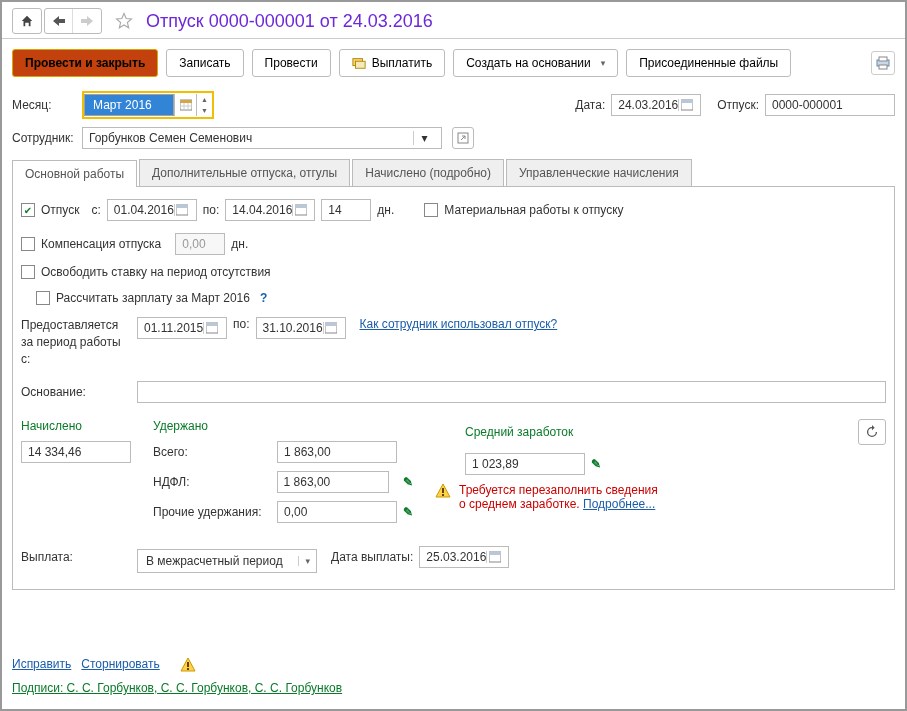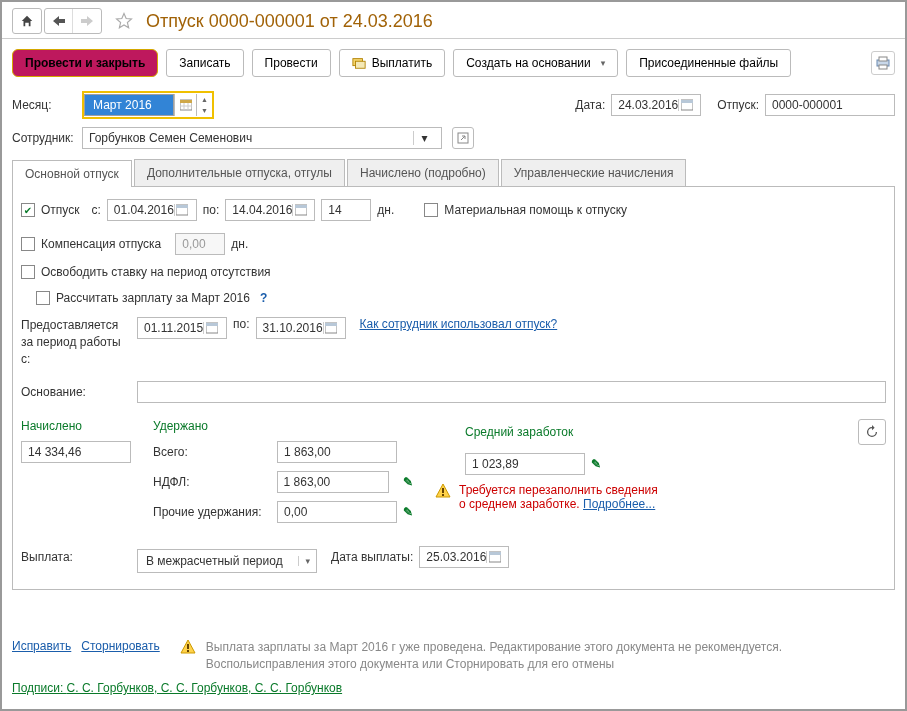--- a/index.html
+++ b/index.html
@@ -7,24 +7,24 @@
   body { font-family: Arial, sans-serif; font-size: 12px; color: #333; background: #f5f5f5; }
   .app { width: 907px; height: 711px; background: #fff; border: 2px solid #999; position: relative; overflow: hidden; }
   .titlebar { display: flex; align-items: center; gap: 10px; padding: 6px 10px 4px; border-bottom: 1px solid #ccc; }
   .nav-btns { display: flex; gap: 2px; align-items: center; }
   .nav-home, .nav-group { background: #fff; border: 1px solid #bbb; border-radius: 3px; display: flex; align-items: center; justify-content: center; }
   .nav-home { width: 30px; height: 26px; }
   .nav-group { height: 26px; display: flex; }
   .nav-back, .nav-fwd { width: 28px; height: 100%; display: flex; align-items: center; justify-content: center; }
   .nav-back { border-right: 1px solid #ddd; }
   .star { width: 24px; height: 24px; display: flex; align-items: center; justify-content: center; color: #999; }
-  .title { font-size: 18px; color: #a16207; }
+  .title { font-size: 18px; color: #6d28d9; }
   .toolbar { display: flex; align-items: center; gap: 8px; padding: 10px 10px 10px; }
   .btn { background: #fff; border: 1px solid #bbb; border-radius: 3px; padding: 6px 12px; font-size: 12px; display: inline-flex; align-items: center; gap: 6px; cursor: pointer; }
-  .btn-primary { background: #be185d; border-color: #d4a800; font-weight: bold; border-radius: 6px; }
+  .btn-primary { background: #c2410c; border-color: #d4a800; font-weight: bold; }
   .btn-drop::after { content: "▾"; font-size: 9px; margin-left: 4px; color: #666; }
   .print-ico { width: 24px; height: 24px; border: 1px solid #ccc; border-radius: 3px; display: flex; align-items: center; justify-content: center; margin-left: auto; }
   .row { display: flex; align-items: center; padding: 4px 10px; gap: 6px; }
   .lbl { font-size: 12px; color: #333; }
   .month-sel { display: inline-flex; align-items: center; border: 2px solid #f0c000; height: 28px; }
   .month-field { background: #3284d6; color: #fff; padding: 2px 8px; width: 90px; border: 1px solid #a0a0a0; height: 22px; display: flex; align-items: center; }
   .month-cal { border-left: 1px solid #bbb; width: 22px; height: 22px; display: flex; align-items: center; justify-content: center; }
   .month-step { border-left: 1px solid #bbb; width: 16px; height: 22px; display: flex; flex-direction: column; }
   .month-step span { height: 50%; display: flex; align-items: center; justify-content: center; font-size: 7px; color: #666; }
   .txt { background: #fff; border: 1px solid #bbb; height: 22px; padding: 2px 6px; font-size: 12px; display: inline-flex; align-items: center; }
@@ -161,21 +161,21 @@
     </div>
     <div class="emp-open">
       <svg width="12" height="12" viewBox="0 0 12 12">
           <rect x="1" y="1" width="10" height="10" fill="none" stroke="#888"></rect>
           <path d="M4 8 L8 4 M5 4 L8 4 L8 7" fill="none" stroke="#888"></path>
         </svg>
     </div>
   </div>
 
   <div class="tabs">
-    <div class="tab active">Основной отпуск</div>
+    <div class="tab active">Основной работы</div>
     <div class="tab">Дополнительные отпуска, отгулы</div>
     <div class="tab">Начислено (подробно)</div>
     <div class="tab">Управленческие начисления</div>
   </div>
 
   <div class="tab-body">
 
     <div class="row" style="padding:2px 0 8px">
       <label class="check">
         <span class="chk on">✔</span>
@@ -198,21 +198,21 @@
             <svg width="12" height="12" viewBox="0 0 12 12">
               <rect x="0" y="1" width="12" height="10" fill="#fff" stroke="#888"></rect>
               <rect x="0" y="1" width="12" height="3" fill="#b8c8d8"></rect>
             </svg>
           </span>
       </div>
       <div class="txt days-in">14</div>
       <span class="lbl">дн.</span>
       <label class="check" style="margin-left:24px">
         <span class="chk"></span>
-        <span>Материальная помощь к отпуску</span>
+        <span>Материальная работы к отпуску</span>
       </label>
     </div>
 
     <div class="row" style="padding:4px 0">
       <label class="check">
         <span class="chk"></span>
         <span>Компенсация отпуска</span>
       </label>
       <div class="txt comp-in" style="margin-left:8px">0,00</div>
       <span class="lbl">дн.</span>
@@ -337,21 +337,20 @@
     <div class="row ft-warn">
       <span class="link">Исправить</span>
       <span class="link">Сторнировать</span>
       <span style="width:16px;margin-left:10px">
         <svg width="16" height="16" viewBox="0 0 16 16">
             <path d="M8 1 L15 14 L1 14 Z" fill="#ffd24a" stroke="#cc9900"></path>
             <rect x="7" y="5" width="2" height="5" fill="#664400"></rect>
             <rect x="7" y="11" width="2" height="2" fill="#664400"></rect>
           </svg>
       </span>
-      <span class="ft-warn-text">Выплата зарплаты за Март 2016 г уже проведена. Редактирование этого документа не рекомендуется. Воспольисправления этого документа или Сторнировать для его отмены</span>
     </div>
     <div class="row">
       <span class="green-link">
         <span>Подписи: </span><span>С. С. Горбунков, С. С. Горбунков, С. С. Горбунков</span>
       </span>
     </div>
   </div>
 </div>
 
 </body></html>

